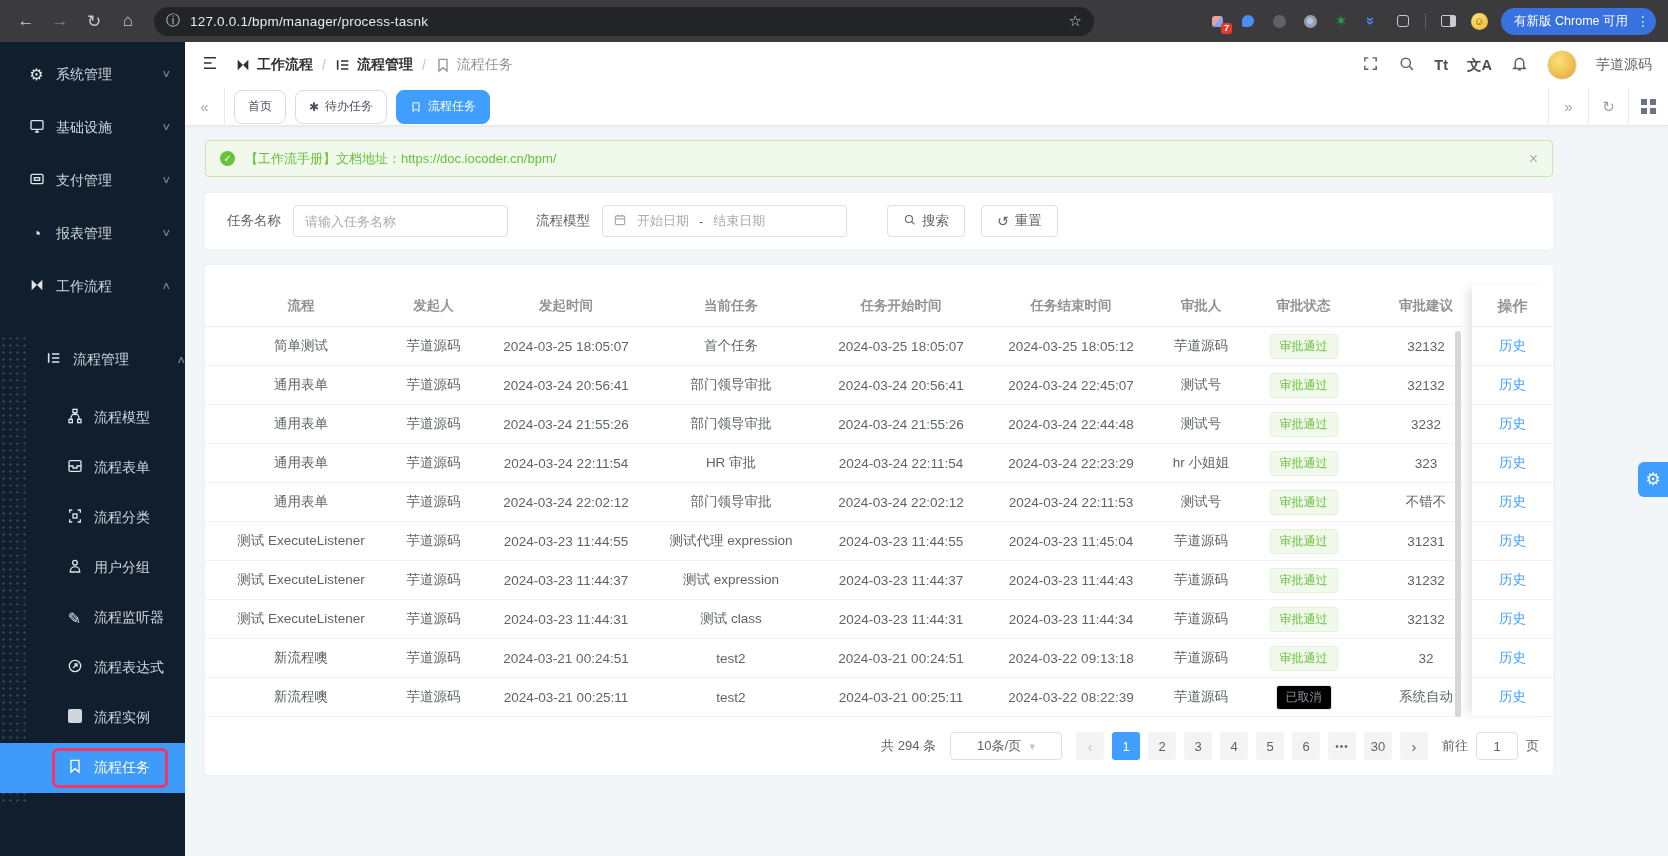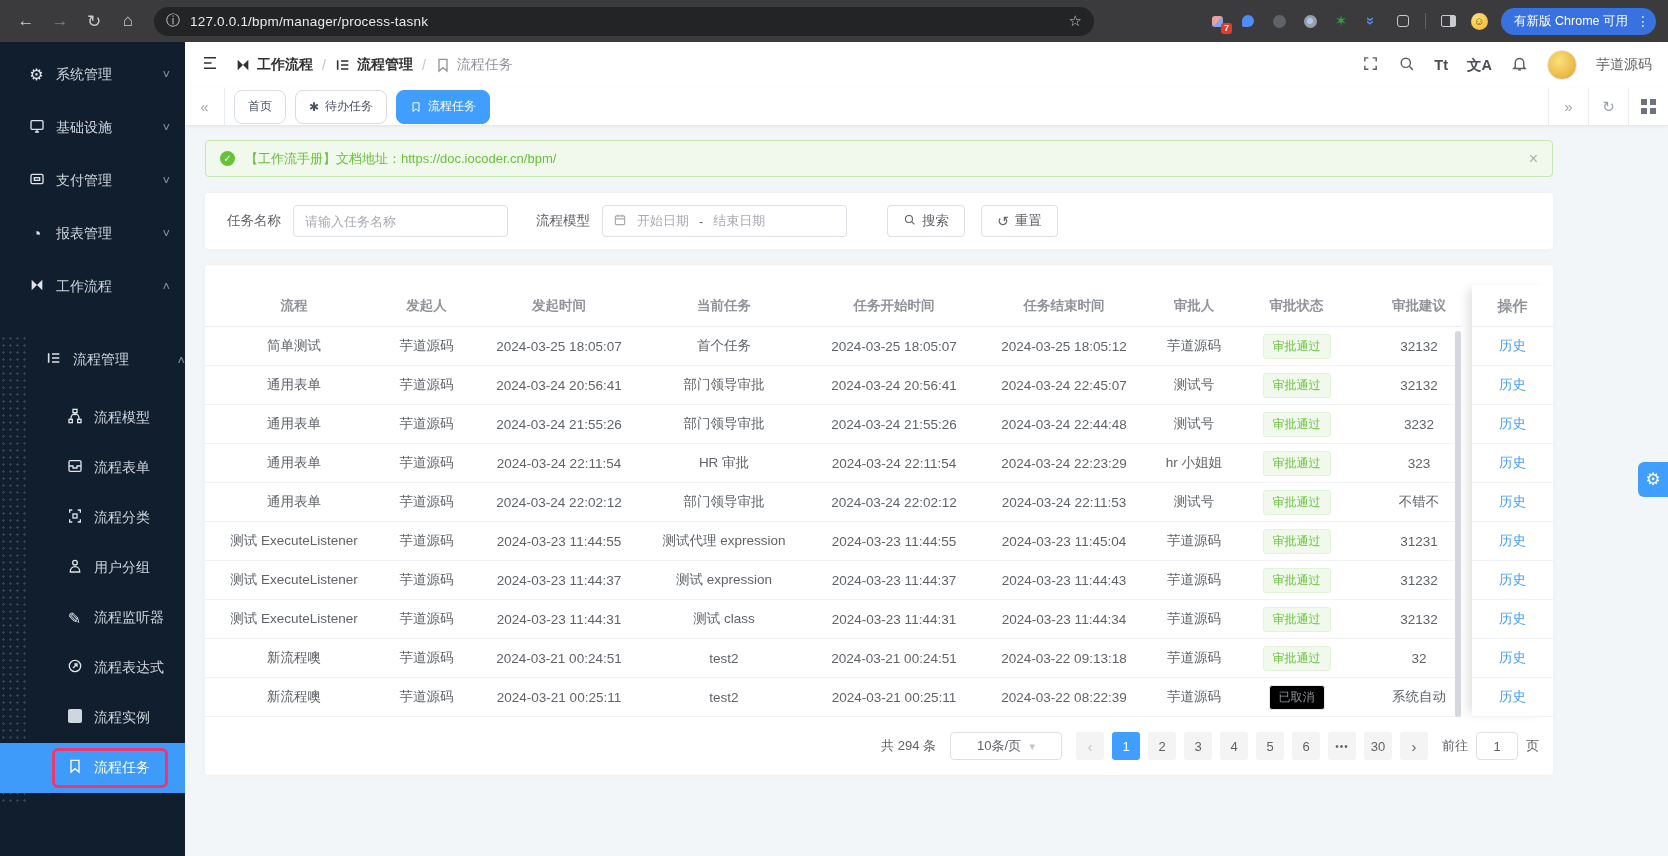--- a/index.html
+++ b/index.html
@@ -94,21 +94,21 @@
   .cal { color:#a8abb2; }
   .btn { height:32px; border:1px solid #dcdfe6; border-radius:4px; background:#fff; color:#606266; font-size:13.5px; display:flex; align-items:center; gap:6px; padding:0 15px; cursor:pointer; font-family:inherit; }
   .btn .bi { font-size:14px; }
   .ml40 { margin-left:40px; } .ml16 { margin-left:16px; }
 
   
   .table-card { margin-top:16px; background:#fff; border-radius:4px; padding-top:20px; box-shadow:0 0 8px rgba(0,0,0,.03); }
   .table-wrap { display:flex; position:relative; }
   .tviewport { width:1257px; overflow:hidden; flex:0 0 auto; }
   .tinner { width:1320px; }
-  .rowline { display:flex; align-items:center; padding-left:4px; white-space:nowrap; }
+  .rowline { display:flex; align-items:center; padding-left:11px; white-space:nowrap; }
   .thead-row { height:42px; color:#909399; font-size:13.5px; font-weight:bold; border-bottom:1px solid #ebeef5; }
   .trow { height:39px; color:#5f6368; font-size:13.5px; border-bottom:1px solid #f0f2f5; }
   .td { text-align:center; overflow:hidden; flex:0 0 auto; }
   .c1{width:170px;} .c2{width:95px;} .c3{width:170px;} .c4{width:160px;} .c5{width:180px;}
   .c6{width:160px;} .c7{width:100px;} .c8{width:105px;} .c9{width:140px;}
   .badge { display:inline-block; padding:3px 9px; font-size:12px; border-radius:3px; border:1px solid transparent; }
   .badge[data-type="success"] { color:#67c23a; background:#f0f9eb; border-color:#e1f3d8; }
   .badge[data-type="info"] { color:#909399; background:#000000; border-color:#e9e9eb; }
   .vscroll { position:absolute; left:1250px; top:46px; width:6px; height:386px; background:#d3d7de; border-radius:3px; z-index:2; cursor:pointer; }
   .opcol { width:81px; margin-left:10px; background:#fff; box-shadow:-8px 0 10px -4px rgba(0,0,0,.12); position:relative; z-index:1; flex:0 0 auto; }

